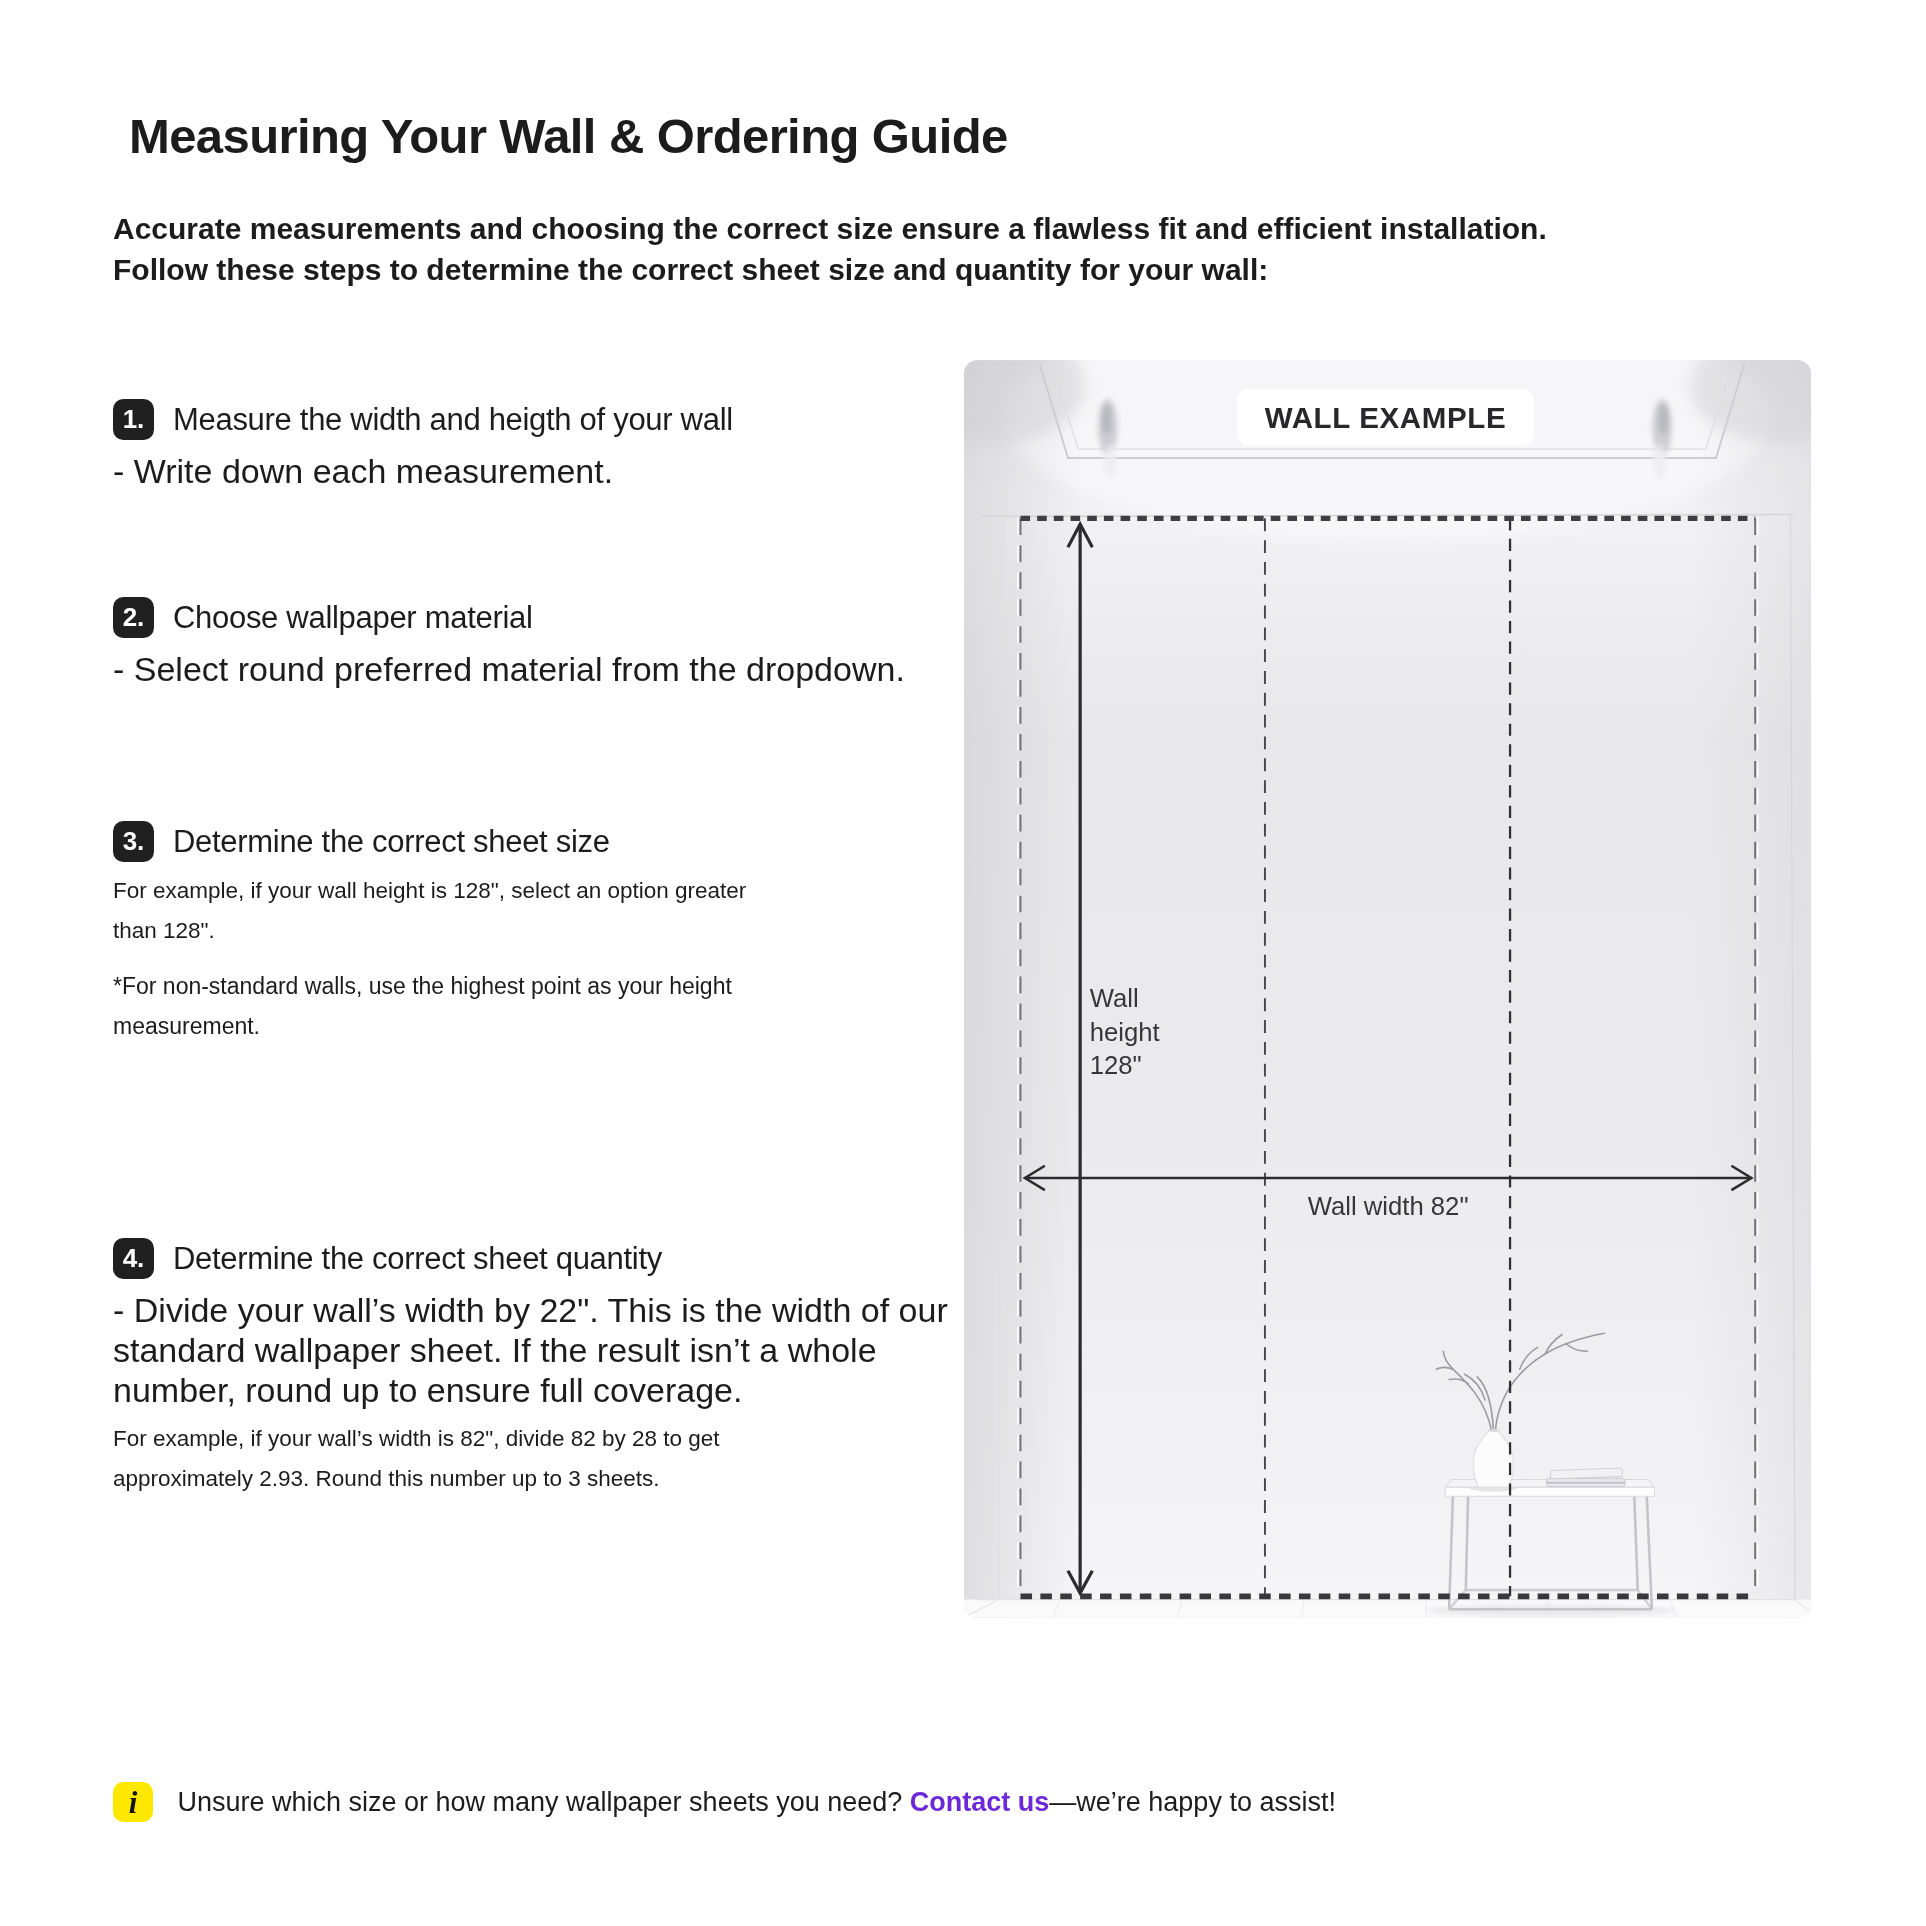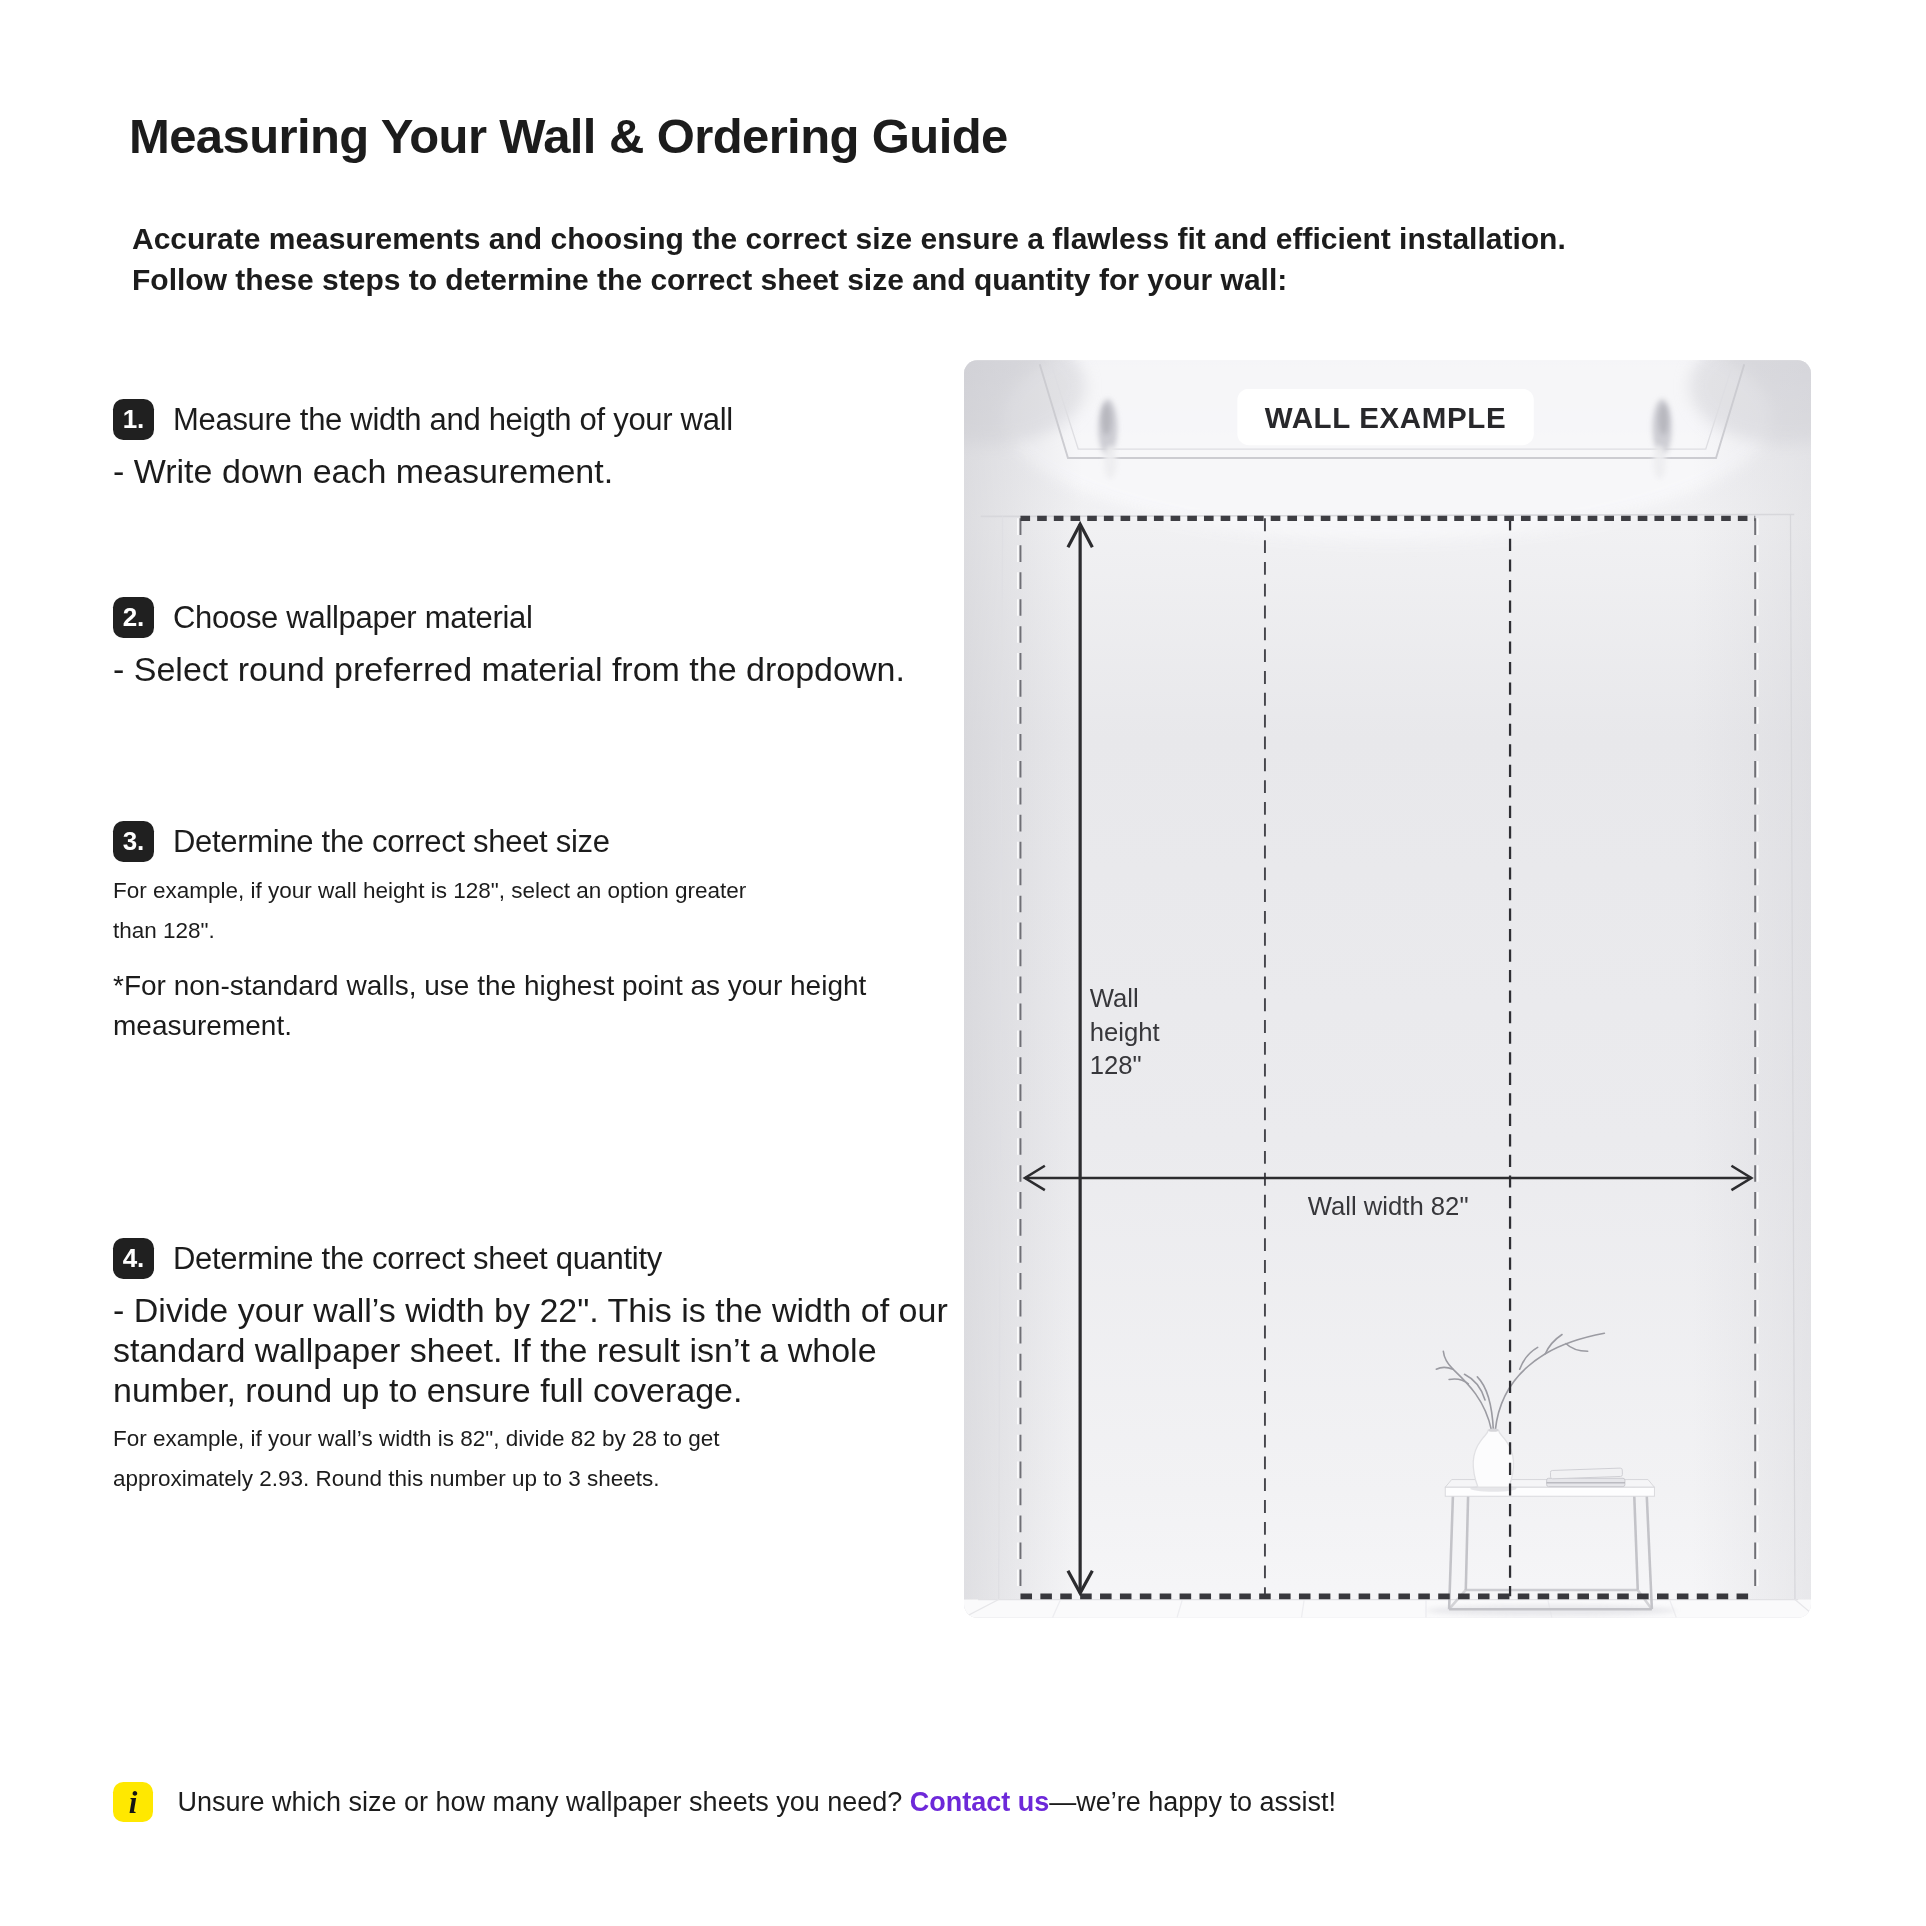--- a/index.html
+++ b/index.html
@@ -1,25 +1,25 @@
 <!DOCTYPE html>
 <html style="font-size:10.3px"><head>
 <meta charset="utf-8">
 <style>
   html,body{margin:0;padding:0;background:#ffffff;overflow:hidden;}
   body{width:1926px;height:1926px;position:relative;font-family:"Liberation Sans",sans-serif;color:#1c1c1c;}
   .title{position:absolute;left:129px;top:108px;font-size:49px;font-weight:700;letter-spacing:-0.6px;margin:0;white-space:nowrap;}
-  .intro{position:absolute;left:113px;top:218px;font-size:30px;font-weight:700;line-height:41px;white-space:pre-line;margin-left:19px;}
+  .intro{position:absolute;left:113px;top:208px;font-size:30px;font-weight:700;line-height:41px;white-space:pre-line;}
   .step{position:absolute;left:113px;width:841px;}
   .step-head{display:flex;align-items:center;gap:19px;}
   .badge{width:41px;height:41px;border-radius:10.3px;background:#202020;color:#ffffff;font-size:26px;font-weight:700;display:flex;align-items:center;justify-content:center;flex:none;}
   .step-head h2{font-size:31px;font-weight:400;margin:0;letter-spacing:-0.3px;white-space:nowrap;}
   .body{margin-top:11px;font-size:34px;line-height:40px;white-space:pre-line;}
   .example{margin-top:9px;font-size:22.5px;line-height:40px;white-space:pre-line;}
-  .note{margin-top:15.4px;font-size:28px;line-height:40px;white-space:pre-line;}
+  .note{margin-top:15.4px;font-size:23px;line-height:40px;white-space:pre-line;}
   .wall-figure{position:absolute;left:964px;top:360px;width:847px;height:1258px;border-radius:14px;overflow:hidden;margin:0;background:#eaeaec;}
   .wall-figure svg{display:block;width:100%;height:100%;}
   svg text{font-family:"Liberation Sans",sans-serif;}
   .footer{position:absolute;left:113px;top:1782px;display:flex;align-items:center;gap:24.4px;font-size:27px;white-space:nowrap;}
   .info-badge{width:40px;height:40px;border-radius:10.3px;background:#FFE800;display:flex;align-items:center;justify-content:center;flex:none;}
   .info-badge i{font-family:"Liberation Serif",serif;font-style:italic;font-weight:700;font-size:31px;color:#141414;line-height:1;}
   .contact{font-weight:700;color:#6d28d9;text-decoration:none;cursor:pointer;}
 </style>
 </head>
 <body>

